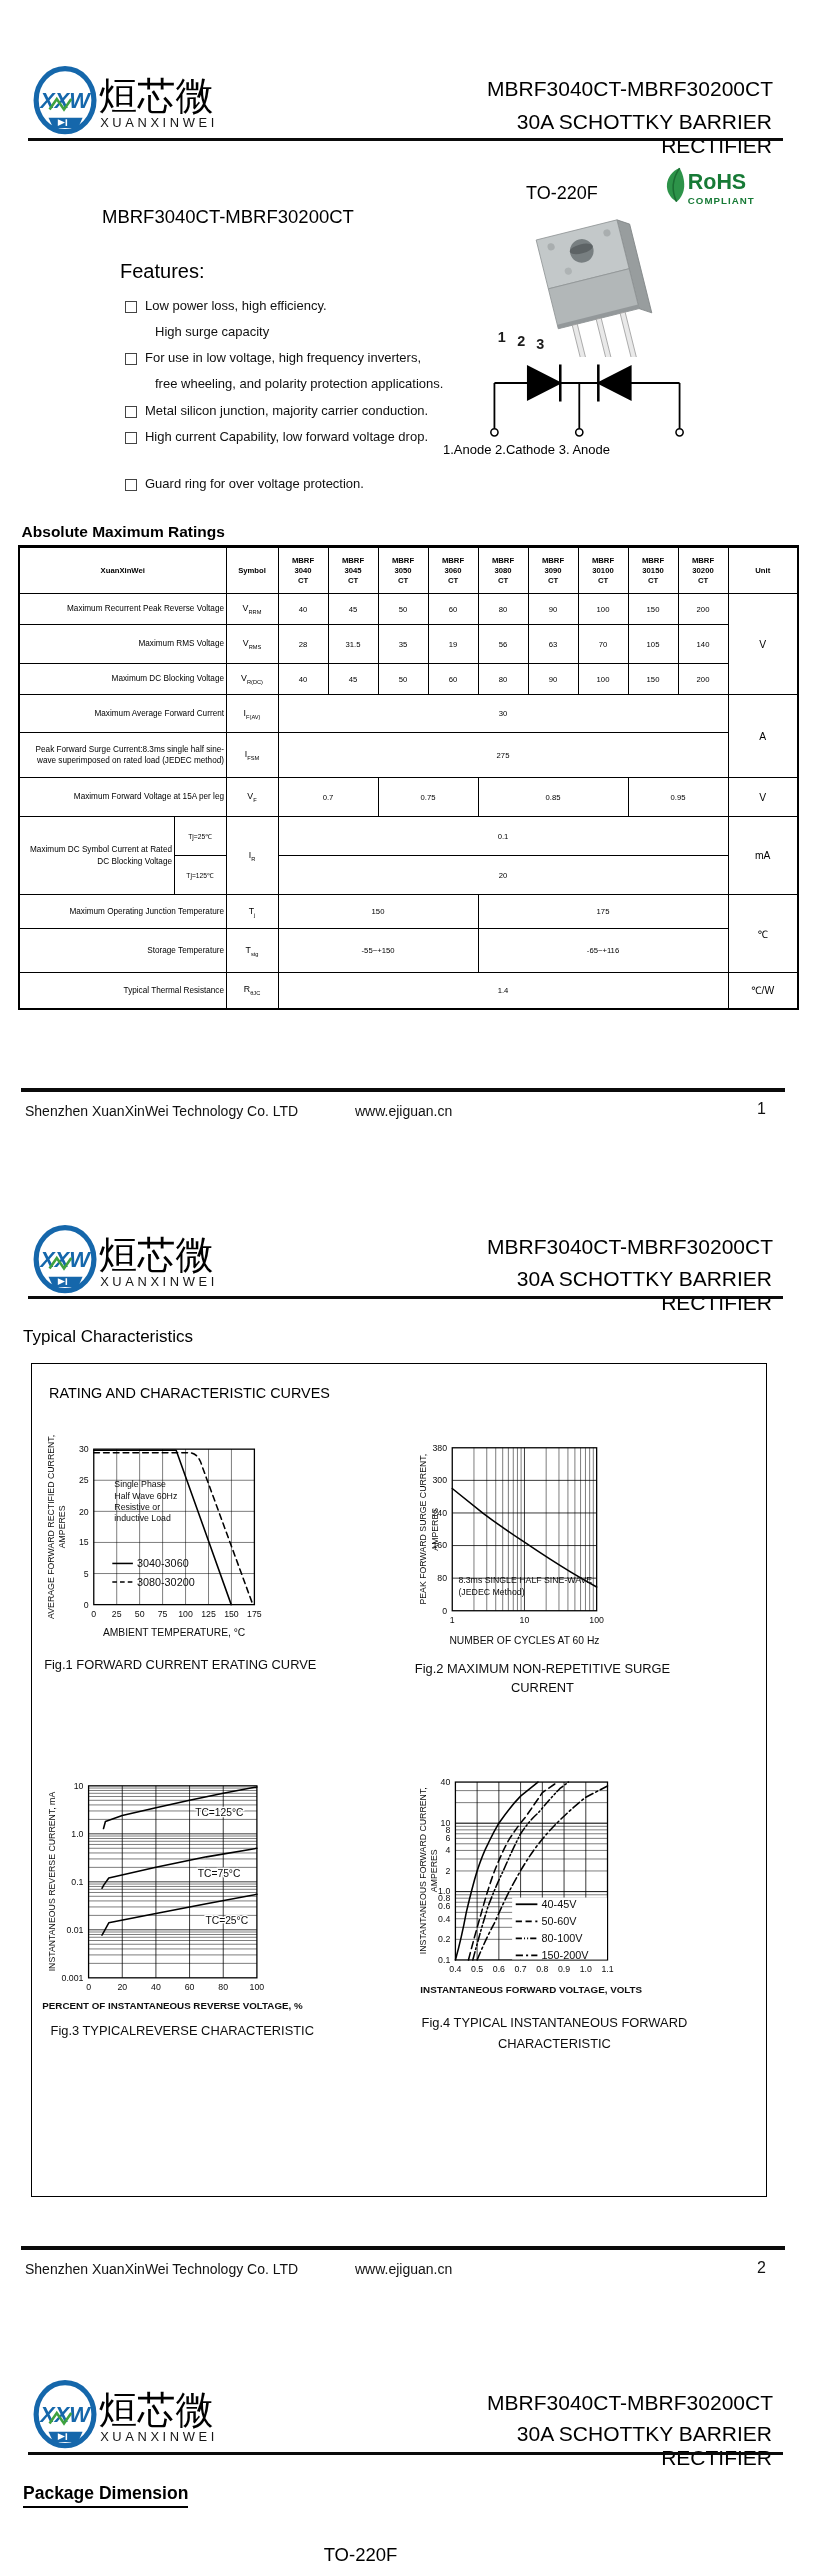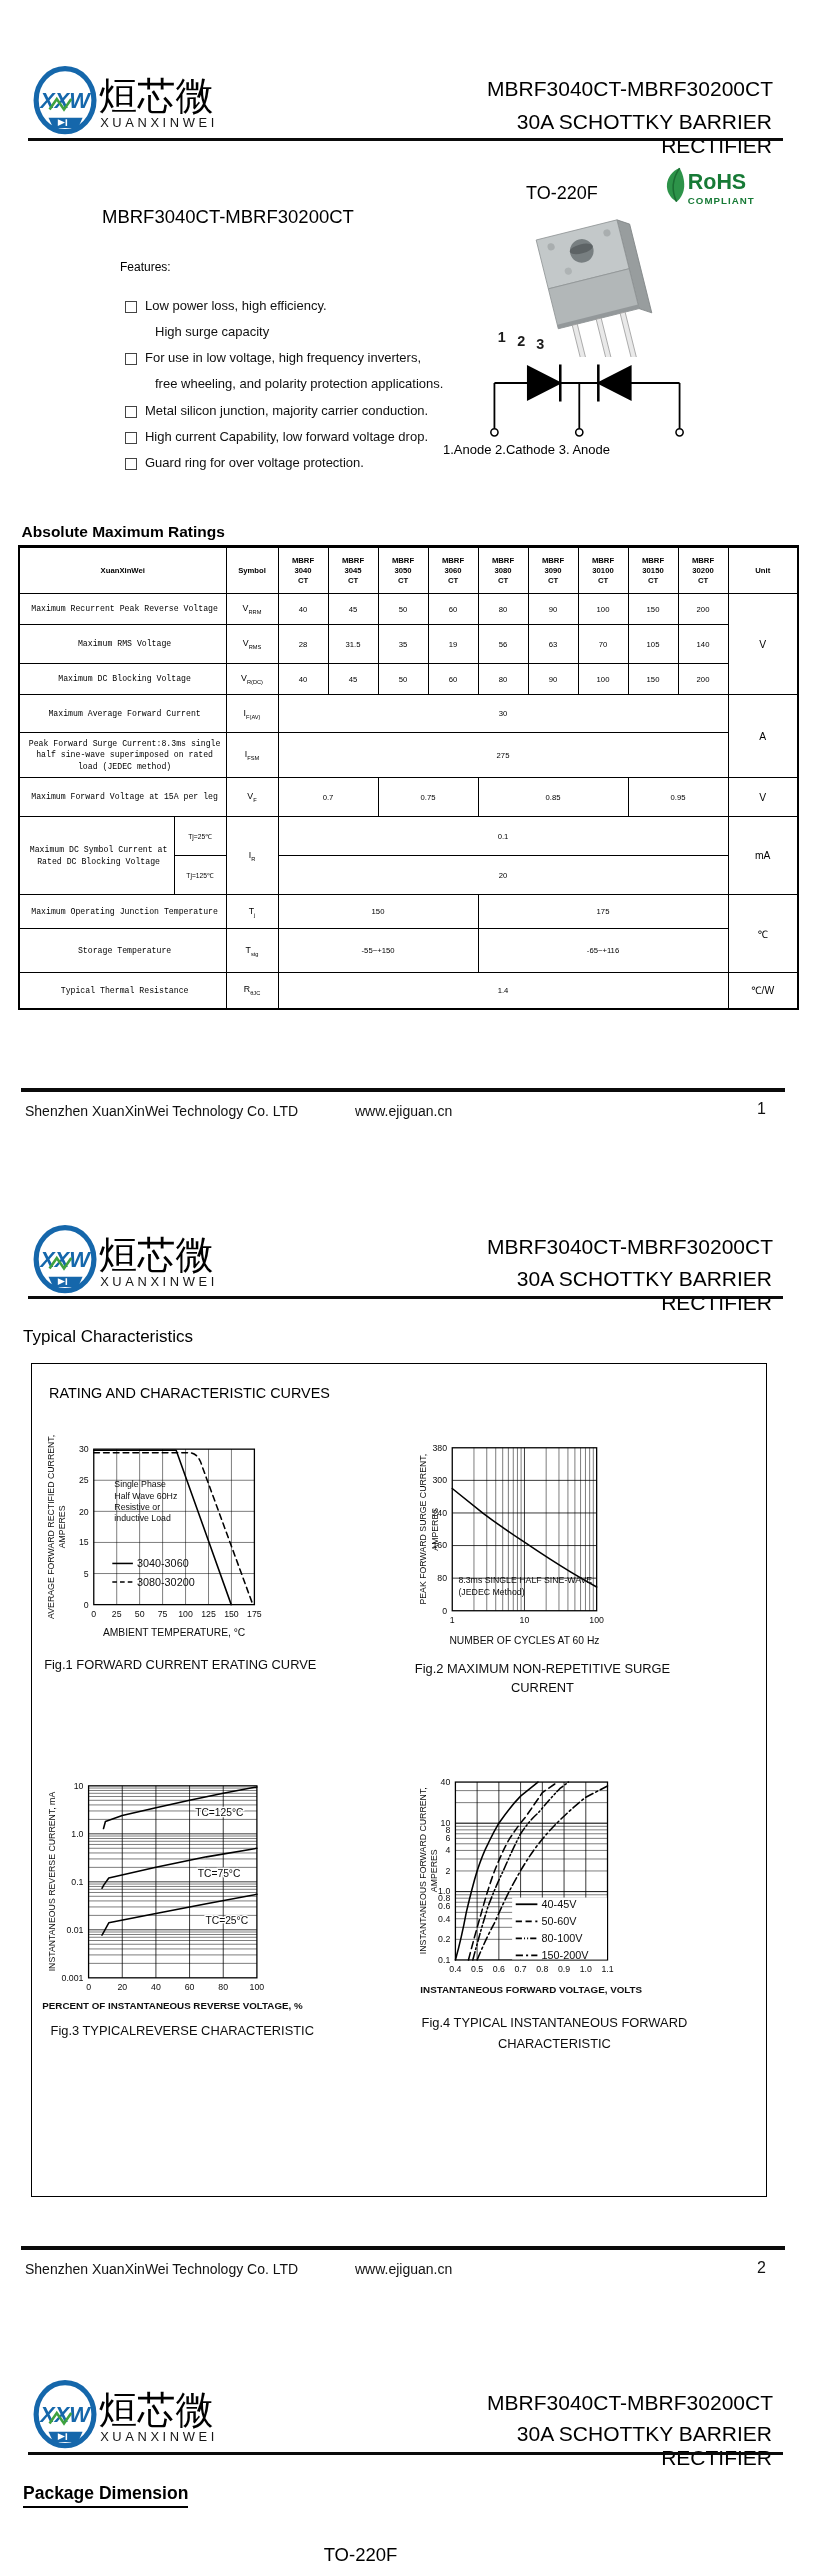--- a/index.html
+++ b/index.html
@@ -17,21 +17,21 @@
   .feat{position:absolute;display:flex;align-items:flex-start;}
   .fbox{display:inline-block;width:9.8px;height:9.8px;border:1px solid #444;margin:3.1px 8.2px 0 0;flex:none;}
   .ftext{font-size:13px;color:#101010;}
 
   
   table.amr{position:absolute;border-collapse:collapse;table-layout:fixed;
      border:2.1px solid #000;border-top:3.1px solid #000;background:#fff;}
   table.amr td,table.amr th{border:1px solid #000;text-align:center;vertical-align:middle;
      padding:1px 1.5px;font-weight:400;overflow:hidden;}
   table.amr thead th{border-bottom:1.5px solid #000;font-weight:700;font-size:7.7px;line-height:1.3;white-space:pre-line;}
-  table.amr td.p{text-align:center;padding-left:5.2px;font-size:8.2px;line-height:1.35;font-family:Liberation Mono, monospace;}
+  table.amr td.p{text-align:right;padding-left:5.2px;font-size:8.2px;line-height:1.35;}
   table.amr td.sym{font-size:8.8px;}
   table.amr td.sym sub{font-size:5.7px;}
   table.amr td.v{font-size:7.7px;}
   table.amr td.cond{font-size:6.7px;}
   table.amr td.unit{font-size:10.3px;}
 
   
   .fig{position:absolute;overflow:visible;}
   .fig .fr{fill:none;stroke:#000;stroke-width:2.5;}
   .fig .gl{stroke:#000;stroke-width:1;}
@@ -68,21 +68,21 @@
 <div class="t" style="left:102px;top:206px;font-size:18.5px;">MBRF3040CT-MBRF30200CT</div>
 <div class="t" style="left:526px;top:183px;font-size:18px;">TO-220F</div>
 
 <svg style="position:absolute;left:661px;top:165px" width="118" height="46" viewBox="0 0 230 90">
   <path d="M30,72 C2,56 6,18 36,6 C48,28 50,56 30,72 Z" fill="#2d9349"></path>
   <path d="M30,72 C20,50 22,26 36,6" fill="none" stroke="#1b6e33" stroke-width="3"></path>
   <text x="52" y="46" font-size="42" font-weight="700" fill="#177a36">RoHS</text>
   <text x="52" y="76" font-size="19" font-weight="700" letter-spacing="2" fill="#177a36">COMPLIANT</text>
 </svg>
 
-<div class="t" style="left:120px;top:260px;font-size:12px;">Features:</div>
+<div class="t" style="left:120px;top:260px;font-size:20px;">Features:</div>
 <div class="feat" style="left:125px;top:298px;">
       <span class="fbox"></span>
       <span class="ftext">Low power loss, high efficiency.</span>
     </div>
 <div class="feat" style="left:155px;top:324px;">
       <span class="ftext">High surge capacity</span>
     </div>
 <div class="feat" style="left:125px;top:350px;">
       <span class="fbox"></span>
       <span class="ftext">For use in low voltage, high frequency inverters,</span>
@@ -91,21 +91,21 @@
       <span class="ftext">free wheeling, and polarity protection applications.</span>
     </div>
 <div class="feat" style="left:125px;top:403px;">
       <span class="fbox"></span>
       <span class="ftext">Metal silicon junction, majority carrier conduction.</span>
     </div>
 <div class="feat" style="left:125px;top:429px;">
       <span class="fbox"></span>
       <span class="ftext">High current Capability, low forward voltage drop.</span>
     </div>
-<div class="feat" style="left:125px;top:455px;">
+<div class="feat" style="left:125px;top:476px;">
       <span class="fbox"></span>
       <span class="ftext">Guard ring for over voltage protection.</span>
     </div>
 
 <svg style="position:absolute;left:471px;top:202px" width="185" height="155" viewBox="0 0 360 300">
   <g transform="rotate(-14 200 160)">
     <polygon points="312,58 334,72 334,250 312,236" fill="#989d9e" stroke="#7e8384" stroke-width="1.5"></polygon>
     <rect x="150" y="58" width="162" height="98" fill="#c3c8c9" stroke="#8f9495" stroke-width="1.5"></rect>
     <circle cx="231" cy="100" r="23" fill="#787f81"></circle>
     <ellipse cx="231" cy="96" rx="23" ry="9" fill="#5d6365"></ellipse>

